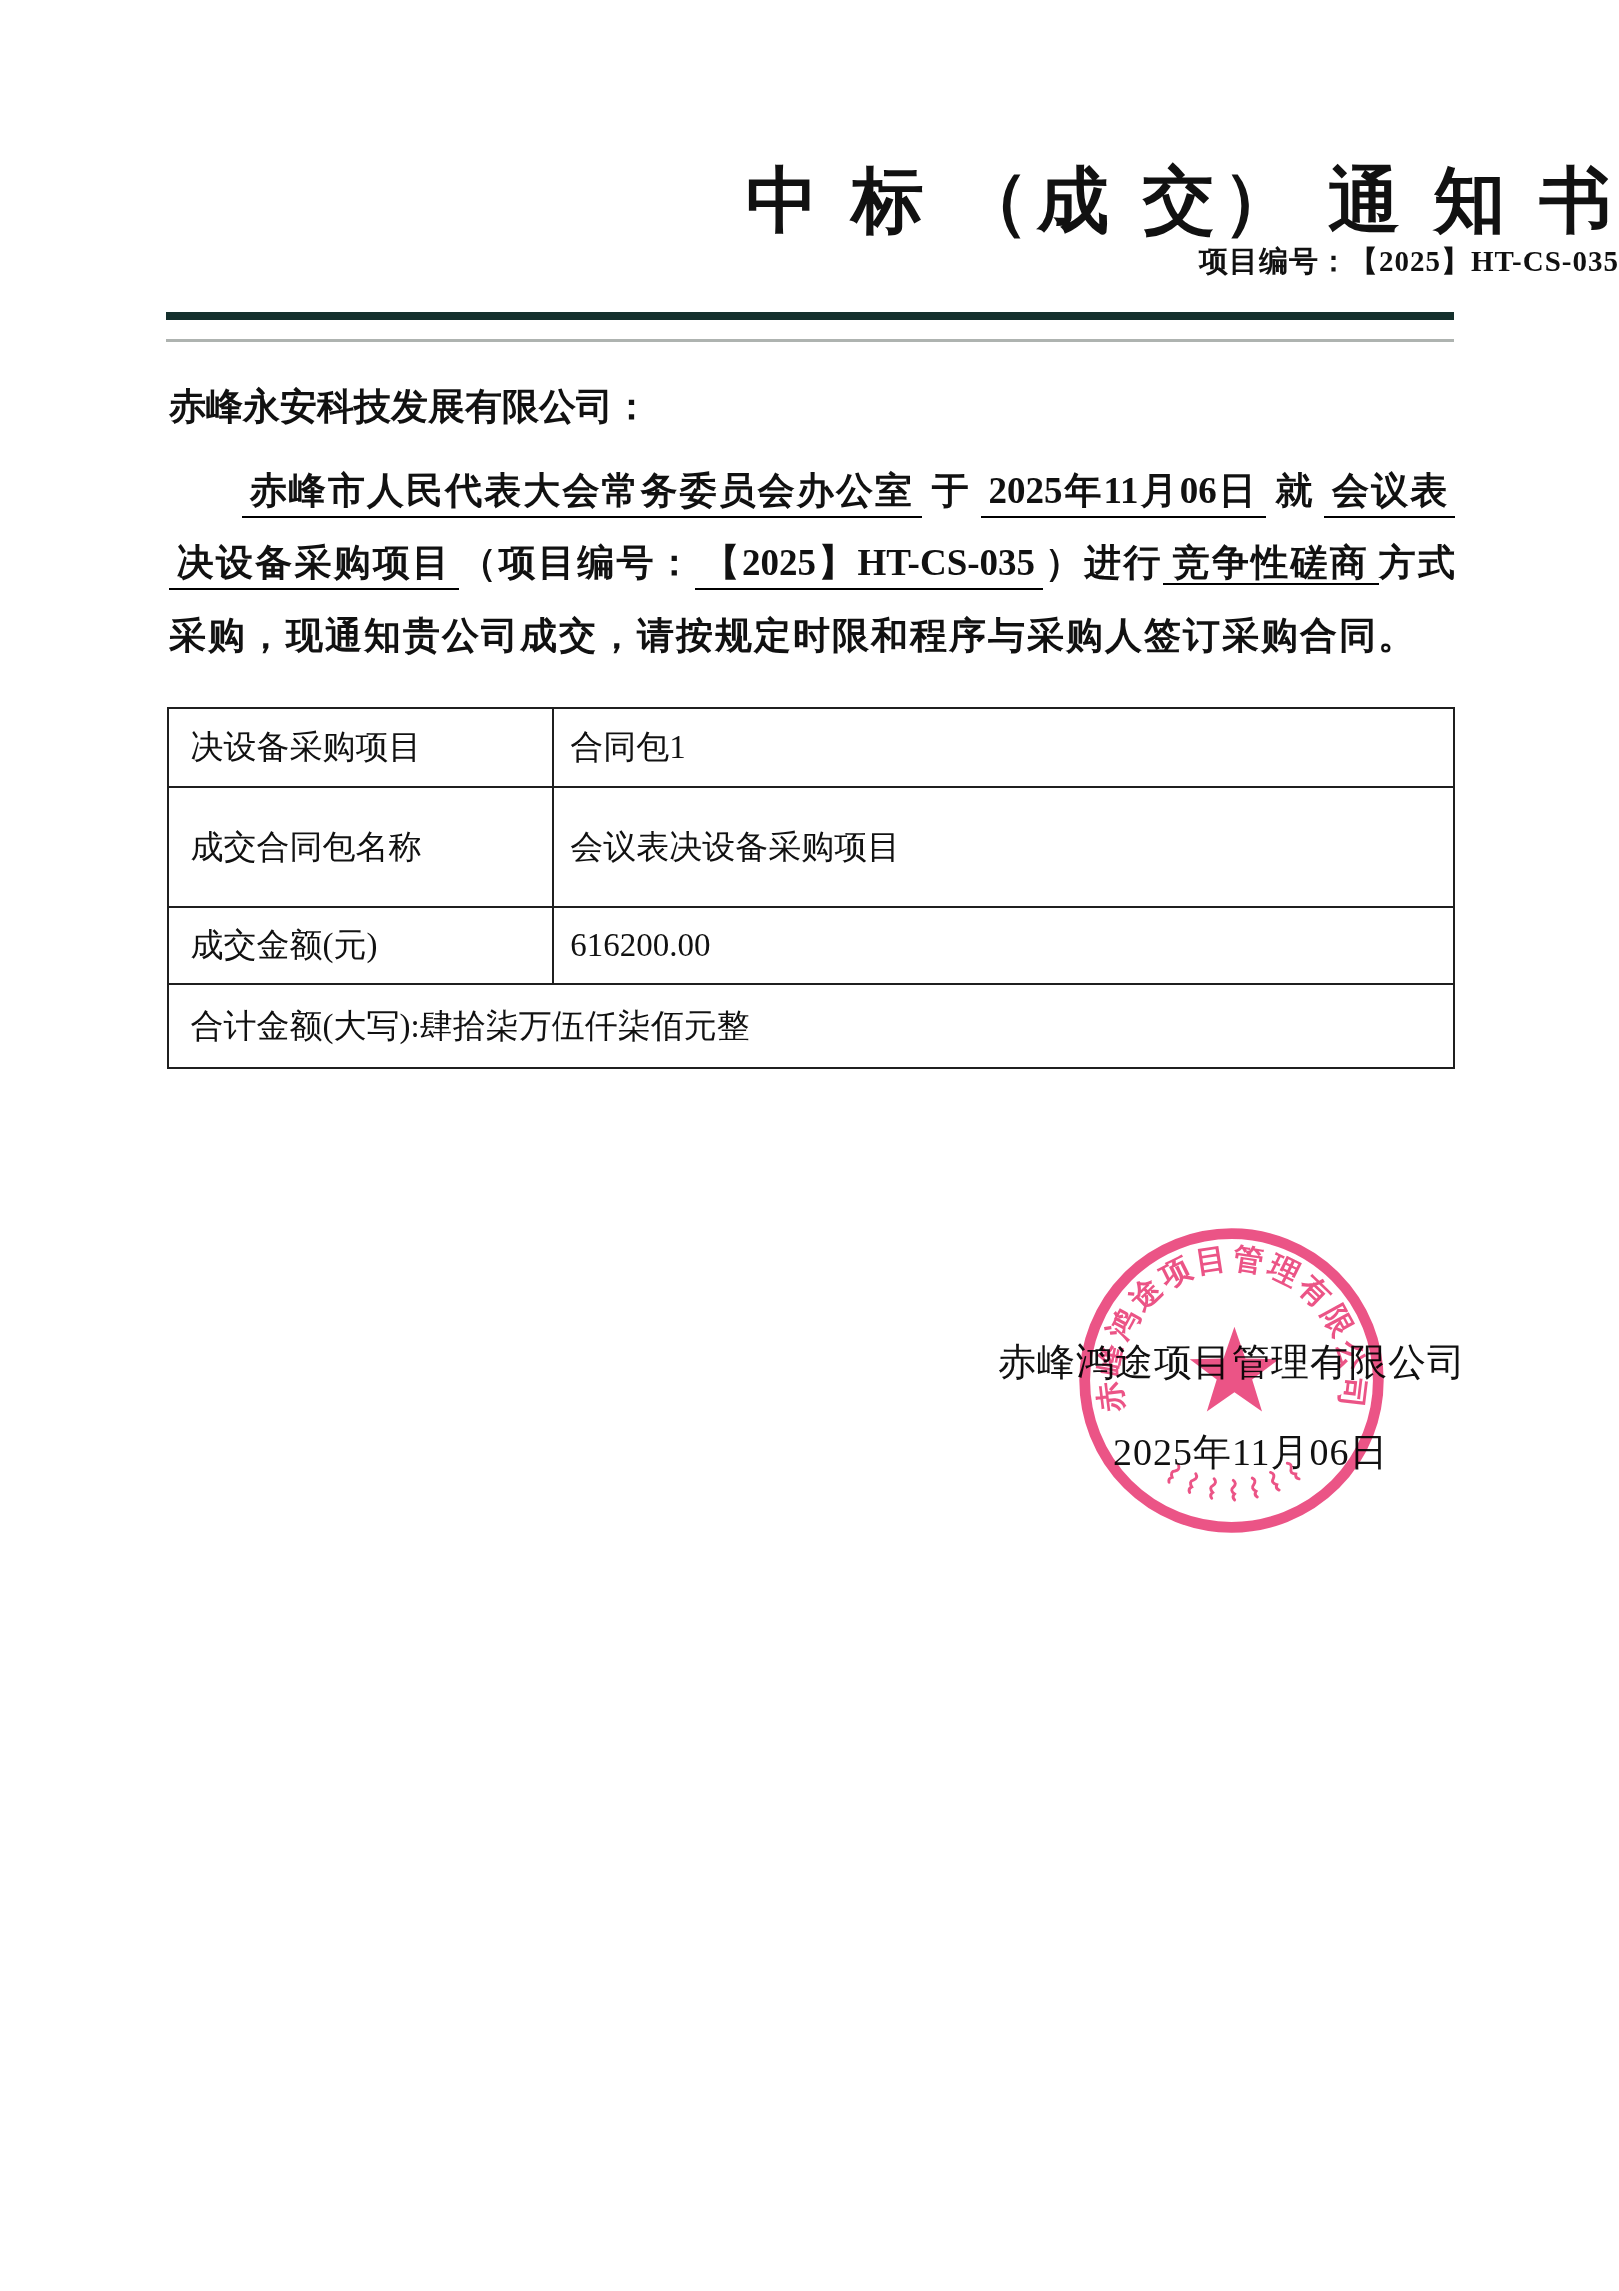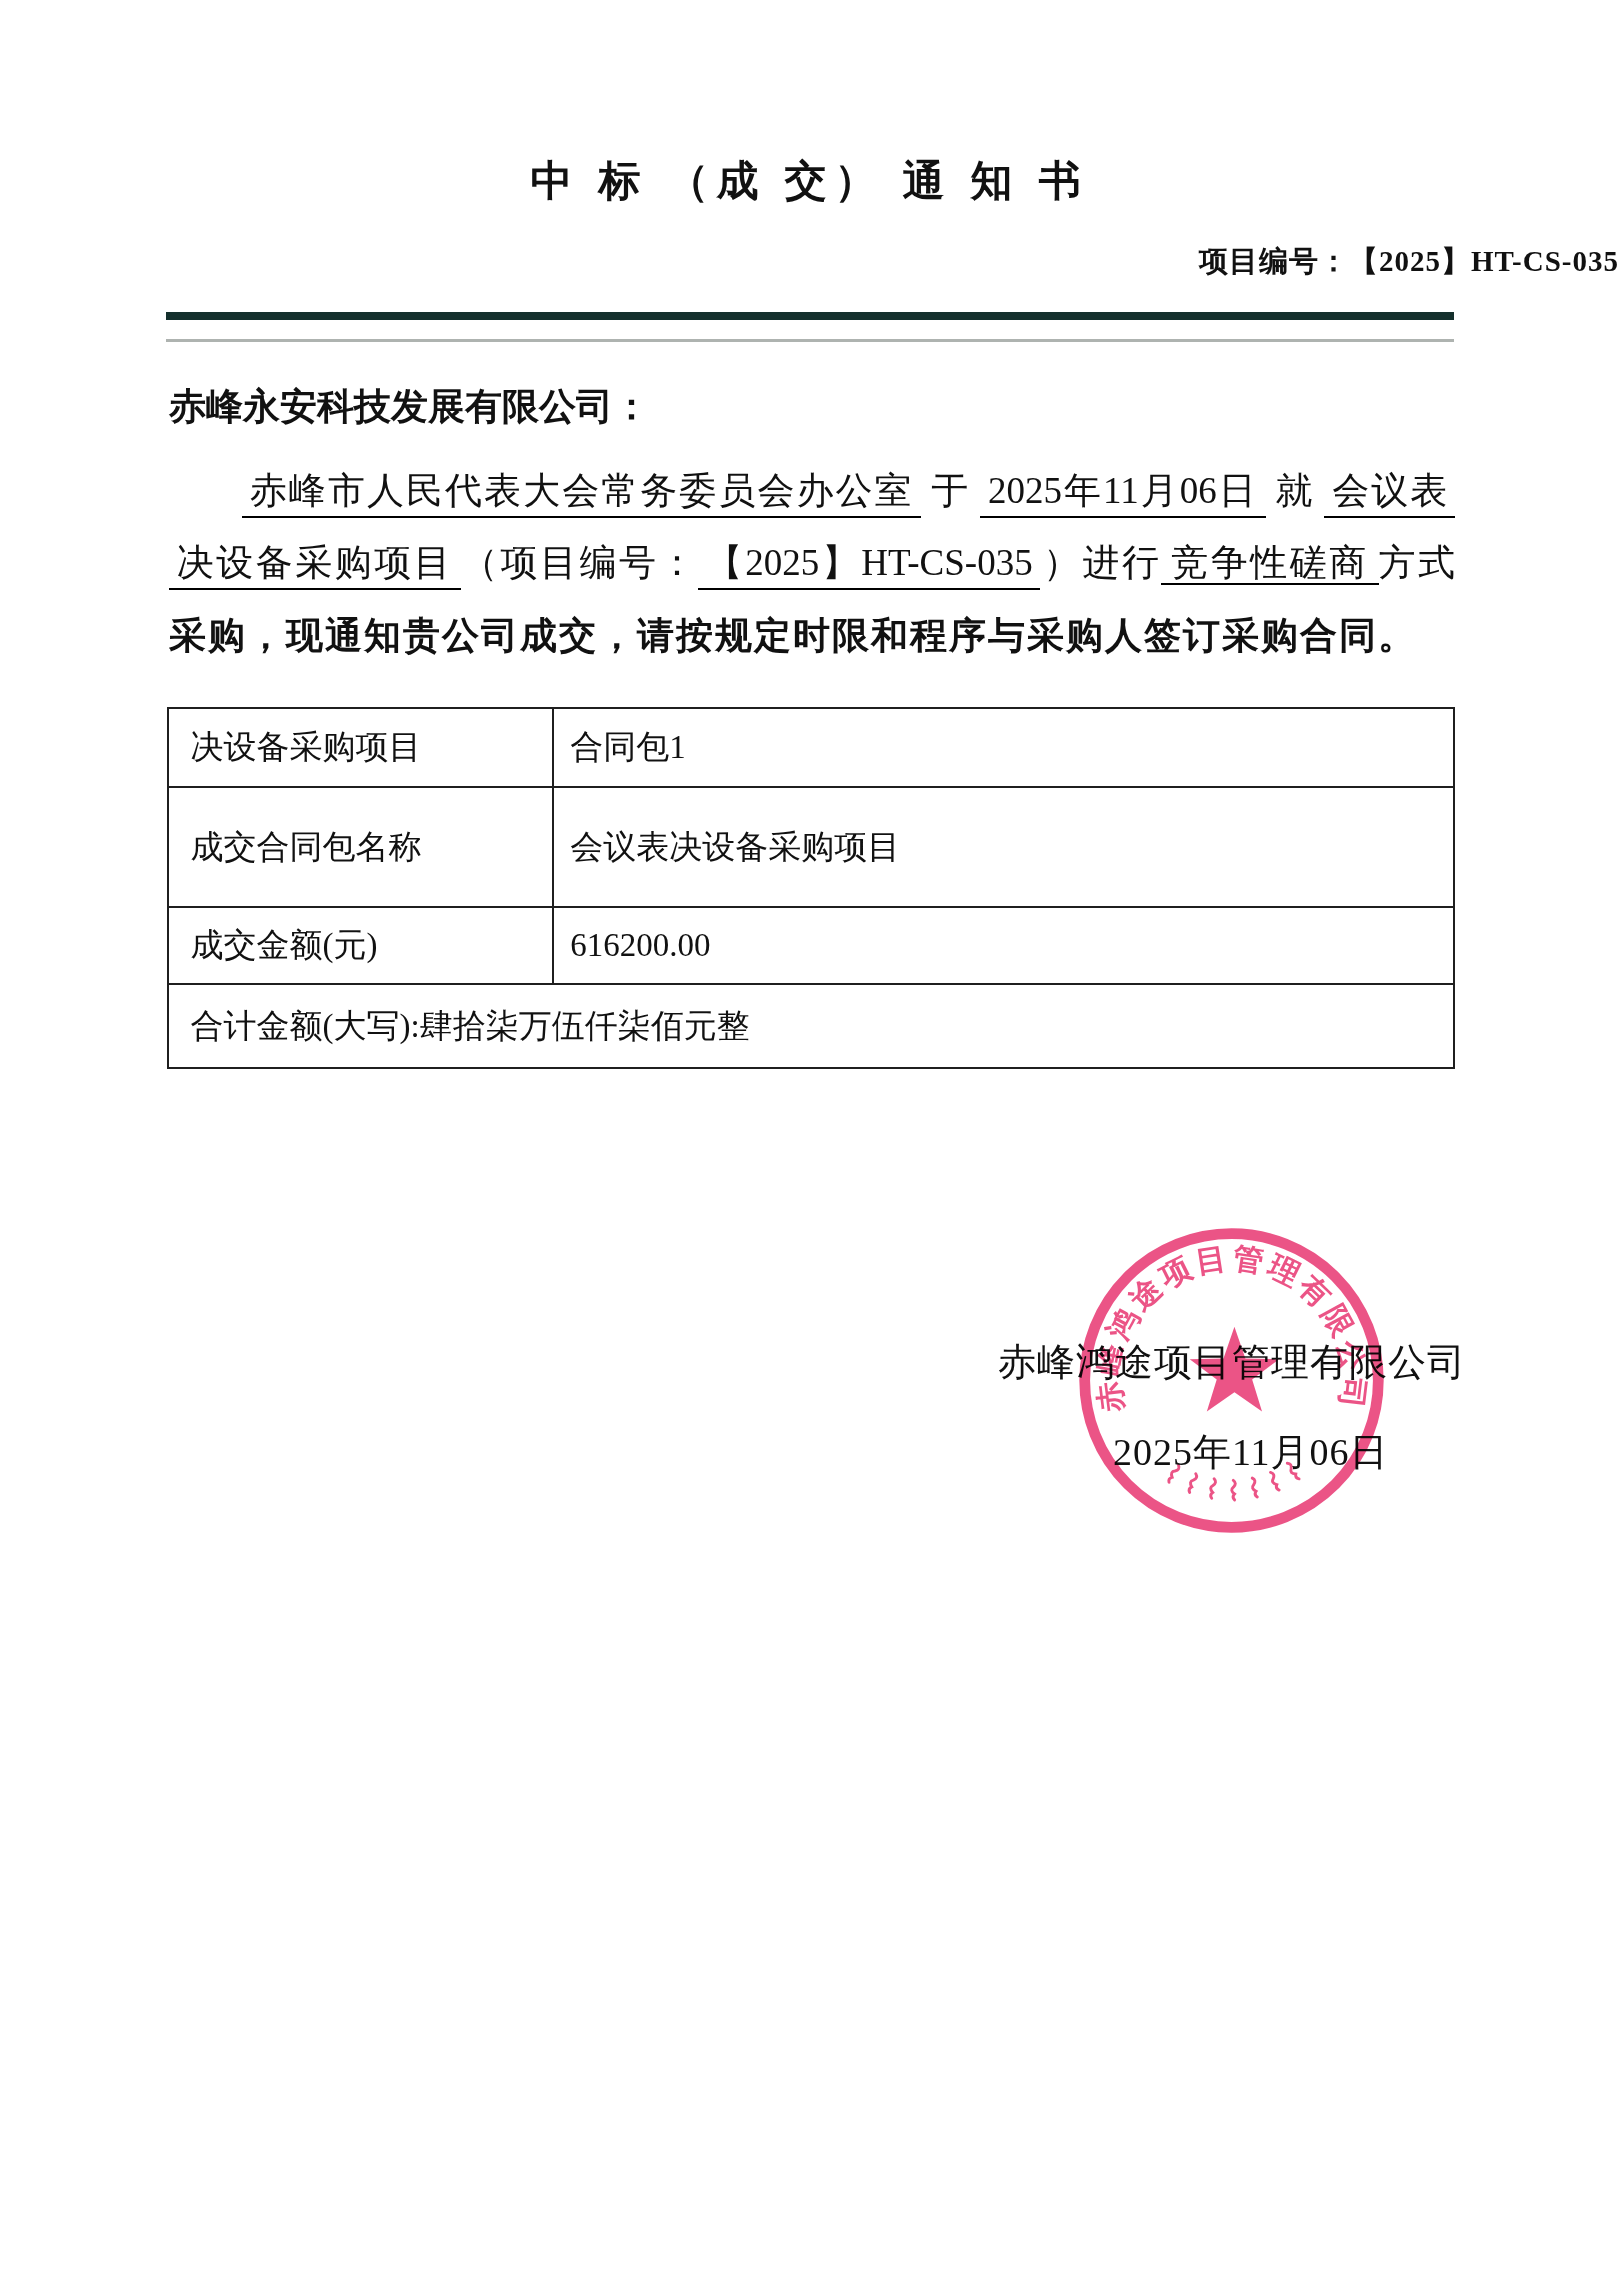--- a/index.html
+++ b/index.html
@@ -8,22 +8,22 @@
     width:1619px;
     height:2292px;
     background:#ffffff;
     overflow:hidden;
     font-family:"Liberation Serif","DejaVu Serif",serif;
     color:#111;
   }
   
   .title{
     position:absolute; top:153px; left:0; width:100%;
-    text-align:center;
-    font-size:42px; font-weight:700;
+    text-align:right;
+    font-size:72px; font-weight:700;
     letter-spacing:7.8px;
     white-space:nowrap;
   }
   .project-no{
     position:absolute; top:242px; left:0; width:100%;
     text-align:right;
     font-size:29px; font-weight:700;
     letter-spacing:1px;
   }
   .rule-dark{
@@ -36,21 +36,21 @@
   }
   
   .addressee{
     position:absolute; top:382px; left:169px;
     font-size:37px; font-weight:700;
   }
   .para-line{
     position:absolute; left:169px; width:1286px;
     font-size:37px; line-height:55px;
     text-align:justify; text-align-last:justify;
-    font-weight:400;
+    font-weight:700;
     white-space:normal;
   }
   .line1{ top:463px; text-indent:73px; }
   .line2{ top:535px; }
   .line3{ top:608px; font-weight:700; text-align-last:left; letter-spacing:2px; }
   .u{
     border-bottom:2.9px solid #000;
     padding:0 7.8px 4.9px 7.8px;
   }
   .conn{ padding:0 9.8px; }

